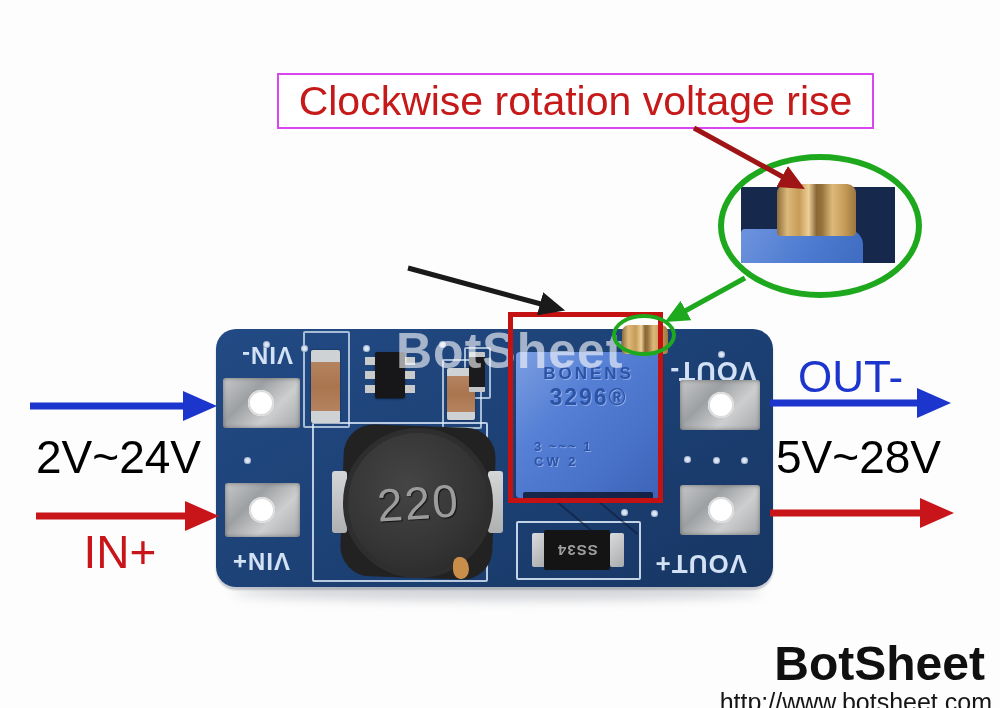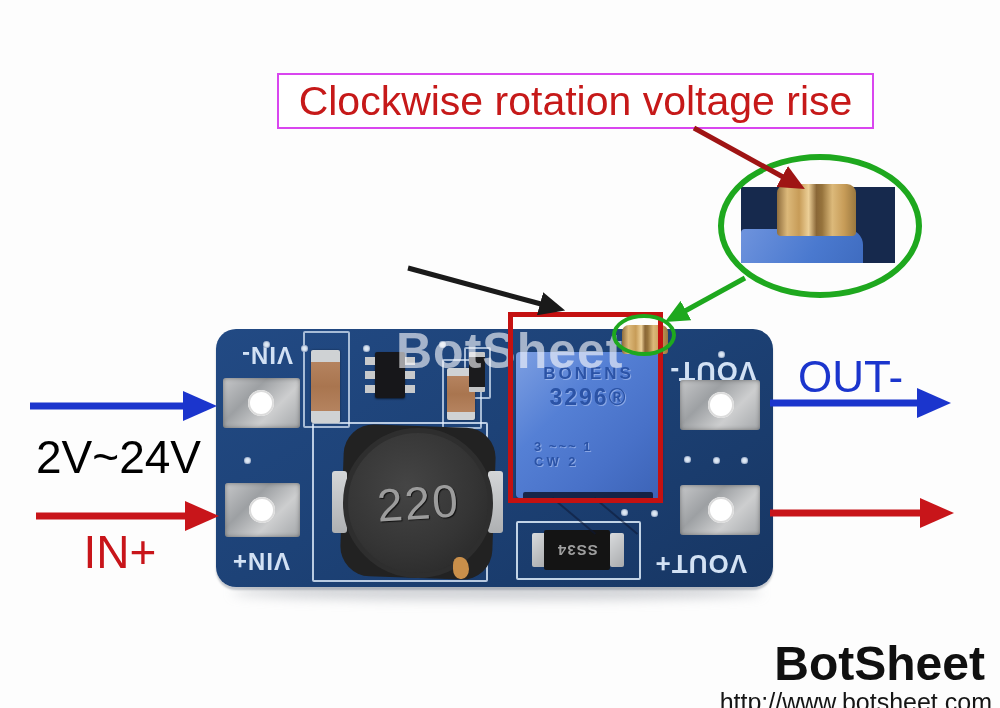--- a/index.html
+++ b/index.html
@@ -231,20 +231,21 @@
   </div>
   <div class="big-green-ellipse"></div>
 
   <div class="callout-box box-red">
     <span>Clockwise rotation voltage rise</span>
   </div>
 
   <div class="range-label lbl-vin-range">2V~24V</div>
   <div class="io-label lbl-in-plus">IN+</div>
   <div class="io-label lbl-out-minus">OUT-</div>
+  <div class="range-label lbl-vout-range">5V~28V</div>
 
   <div class="brand-name">BotSheet</div>
   <div class="brand-url">http://www.botsheet.com</div>
 
   <svg class="overlay" width="1000" height="708" viewBox="0 0 1000 708">
     <defs>
       <marker id="head-blue" markerUnits="userSpaceOnUse" markerWidth="36" markerHeight="30" refX="1" refY="15" orient="auto">
         <path d="M0,0 L34,15 L0,30 Z" fill="#1b35cd"></path>
       </marker>
       <marker id="head-red" markerUnits="userSpaceOnUse" markerWidth="36" markerHeight="30" refX="1" refY="15" orient="auto">

